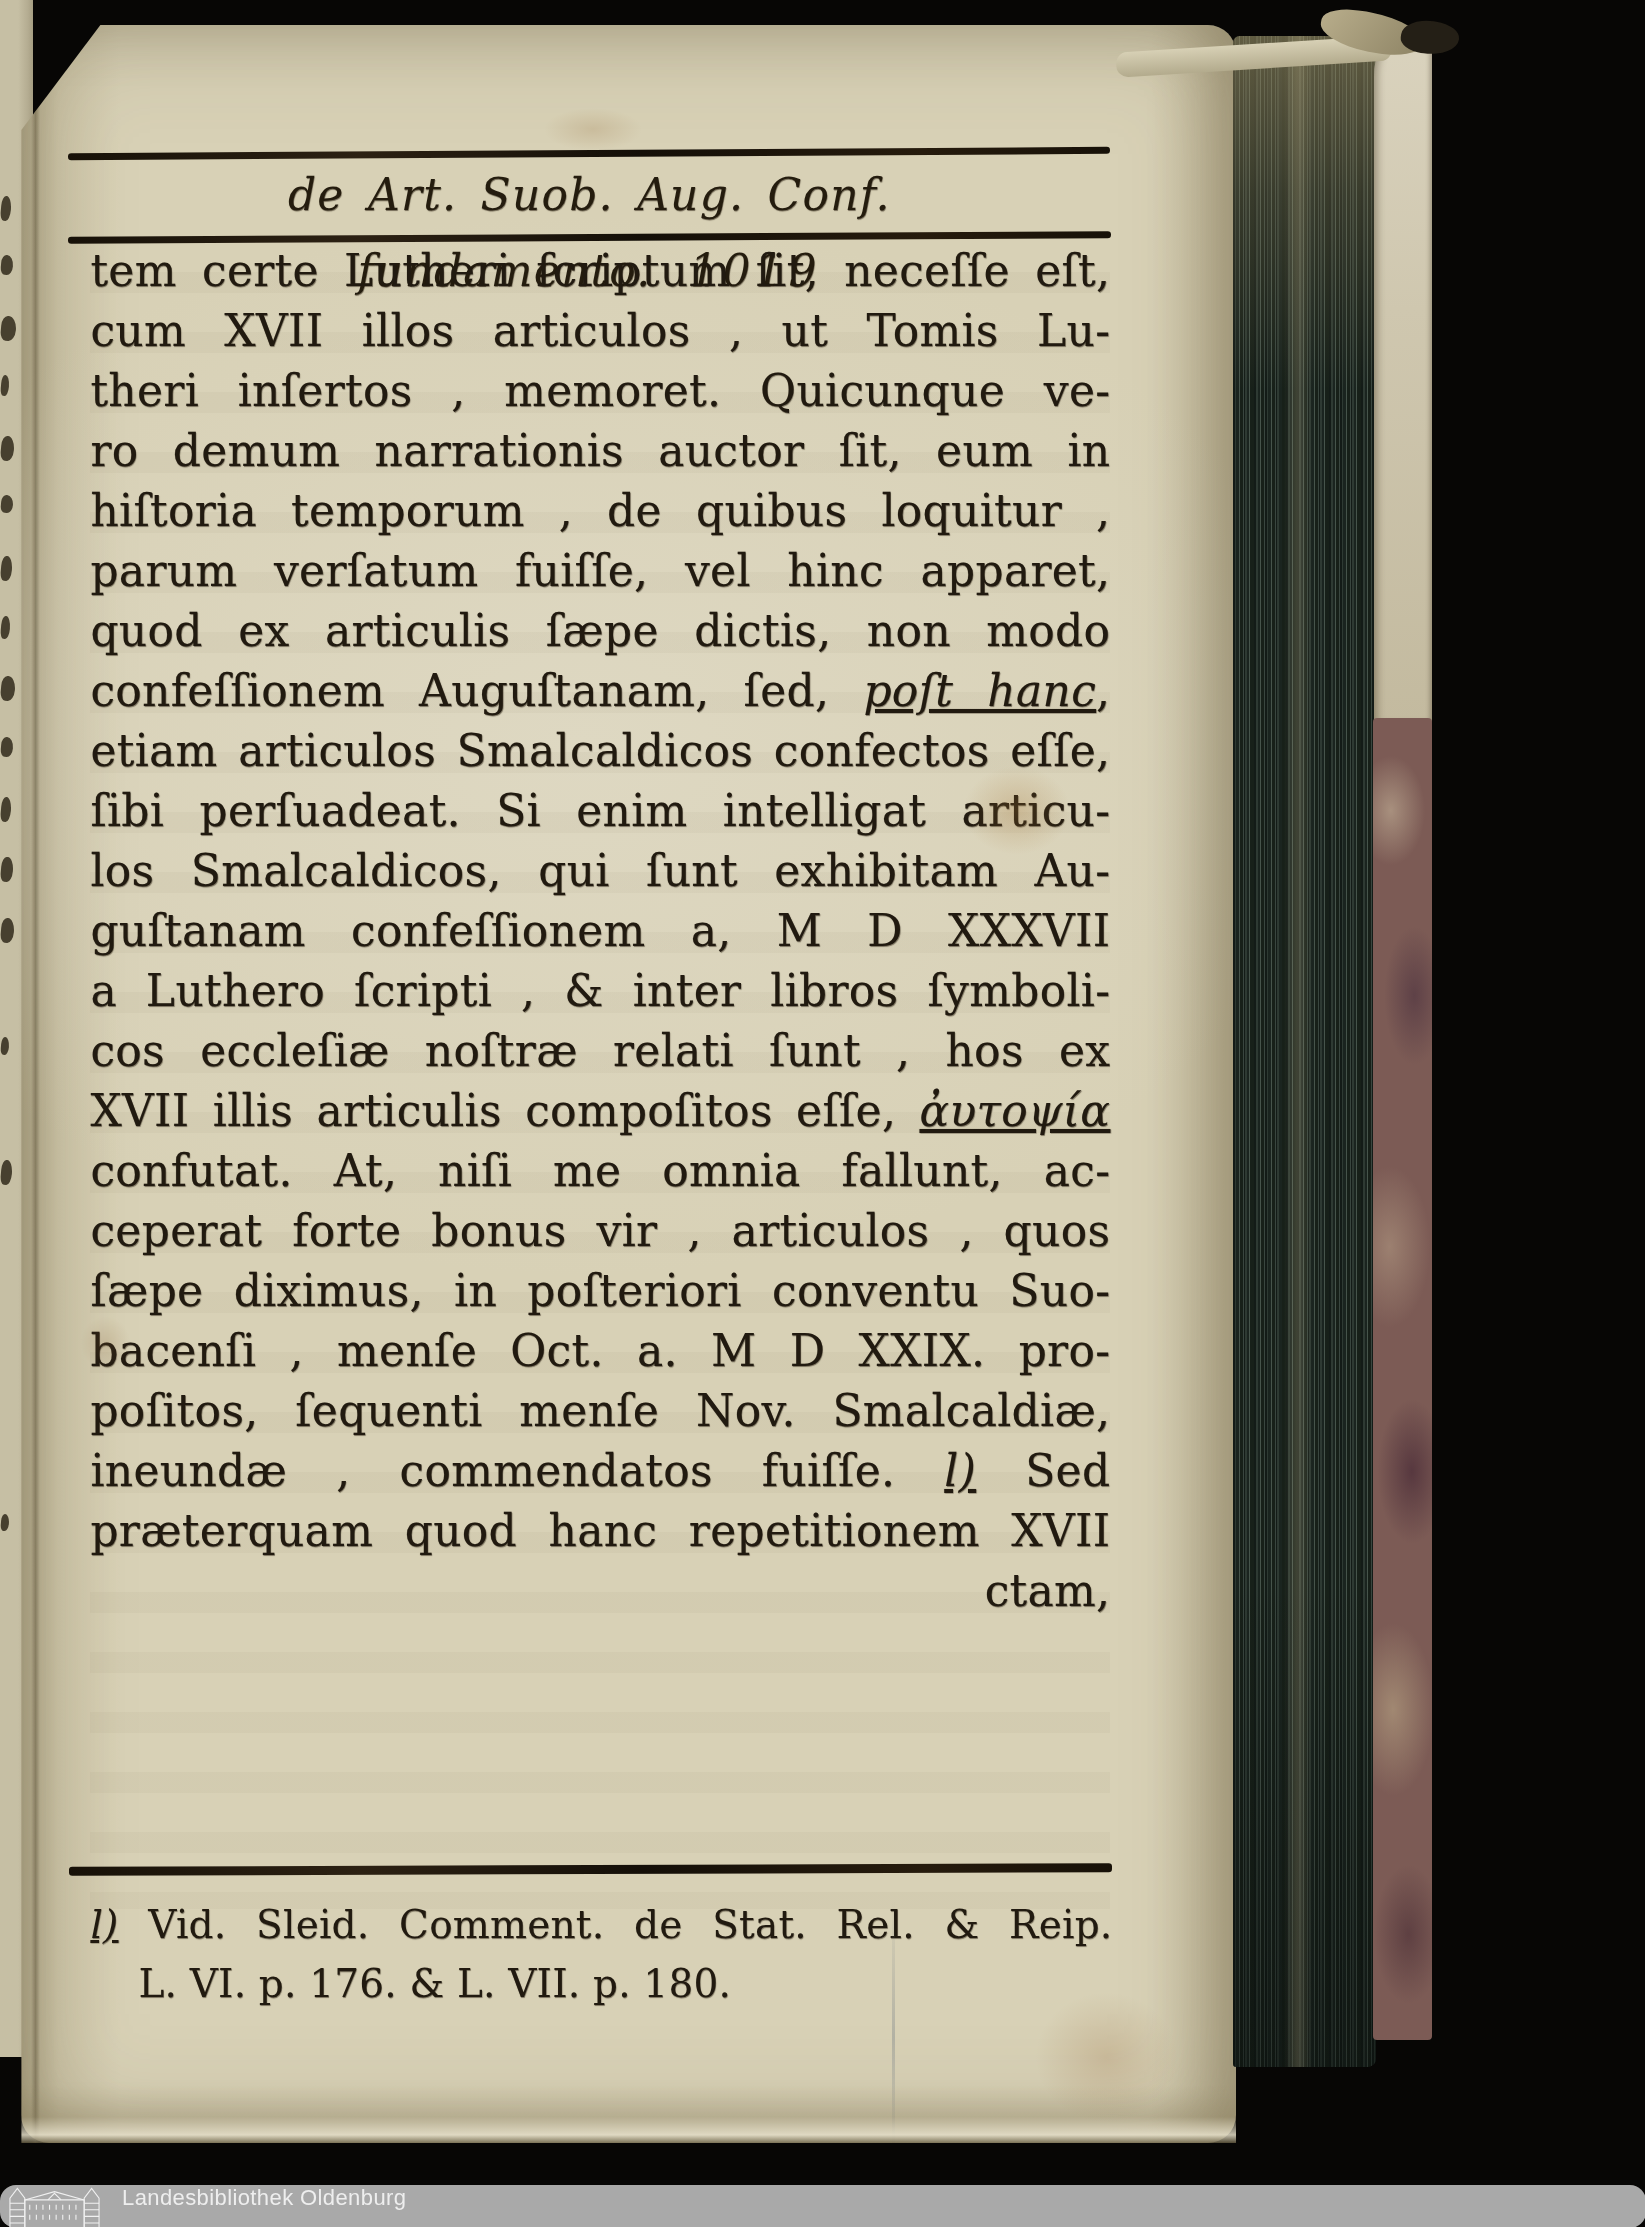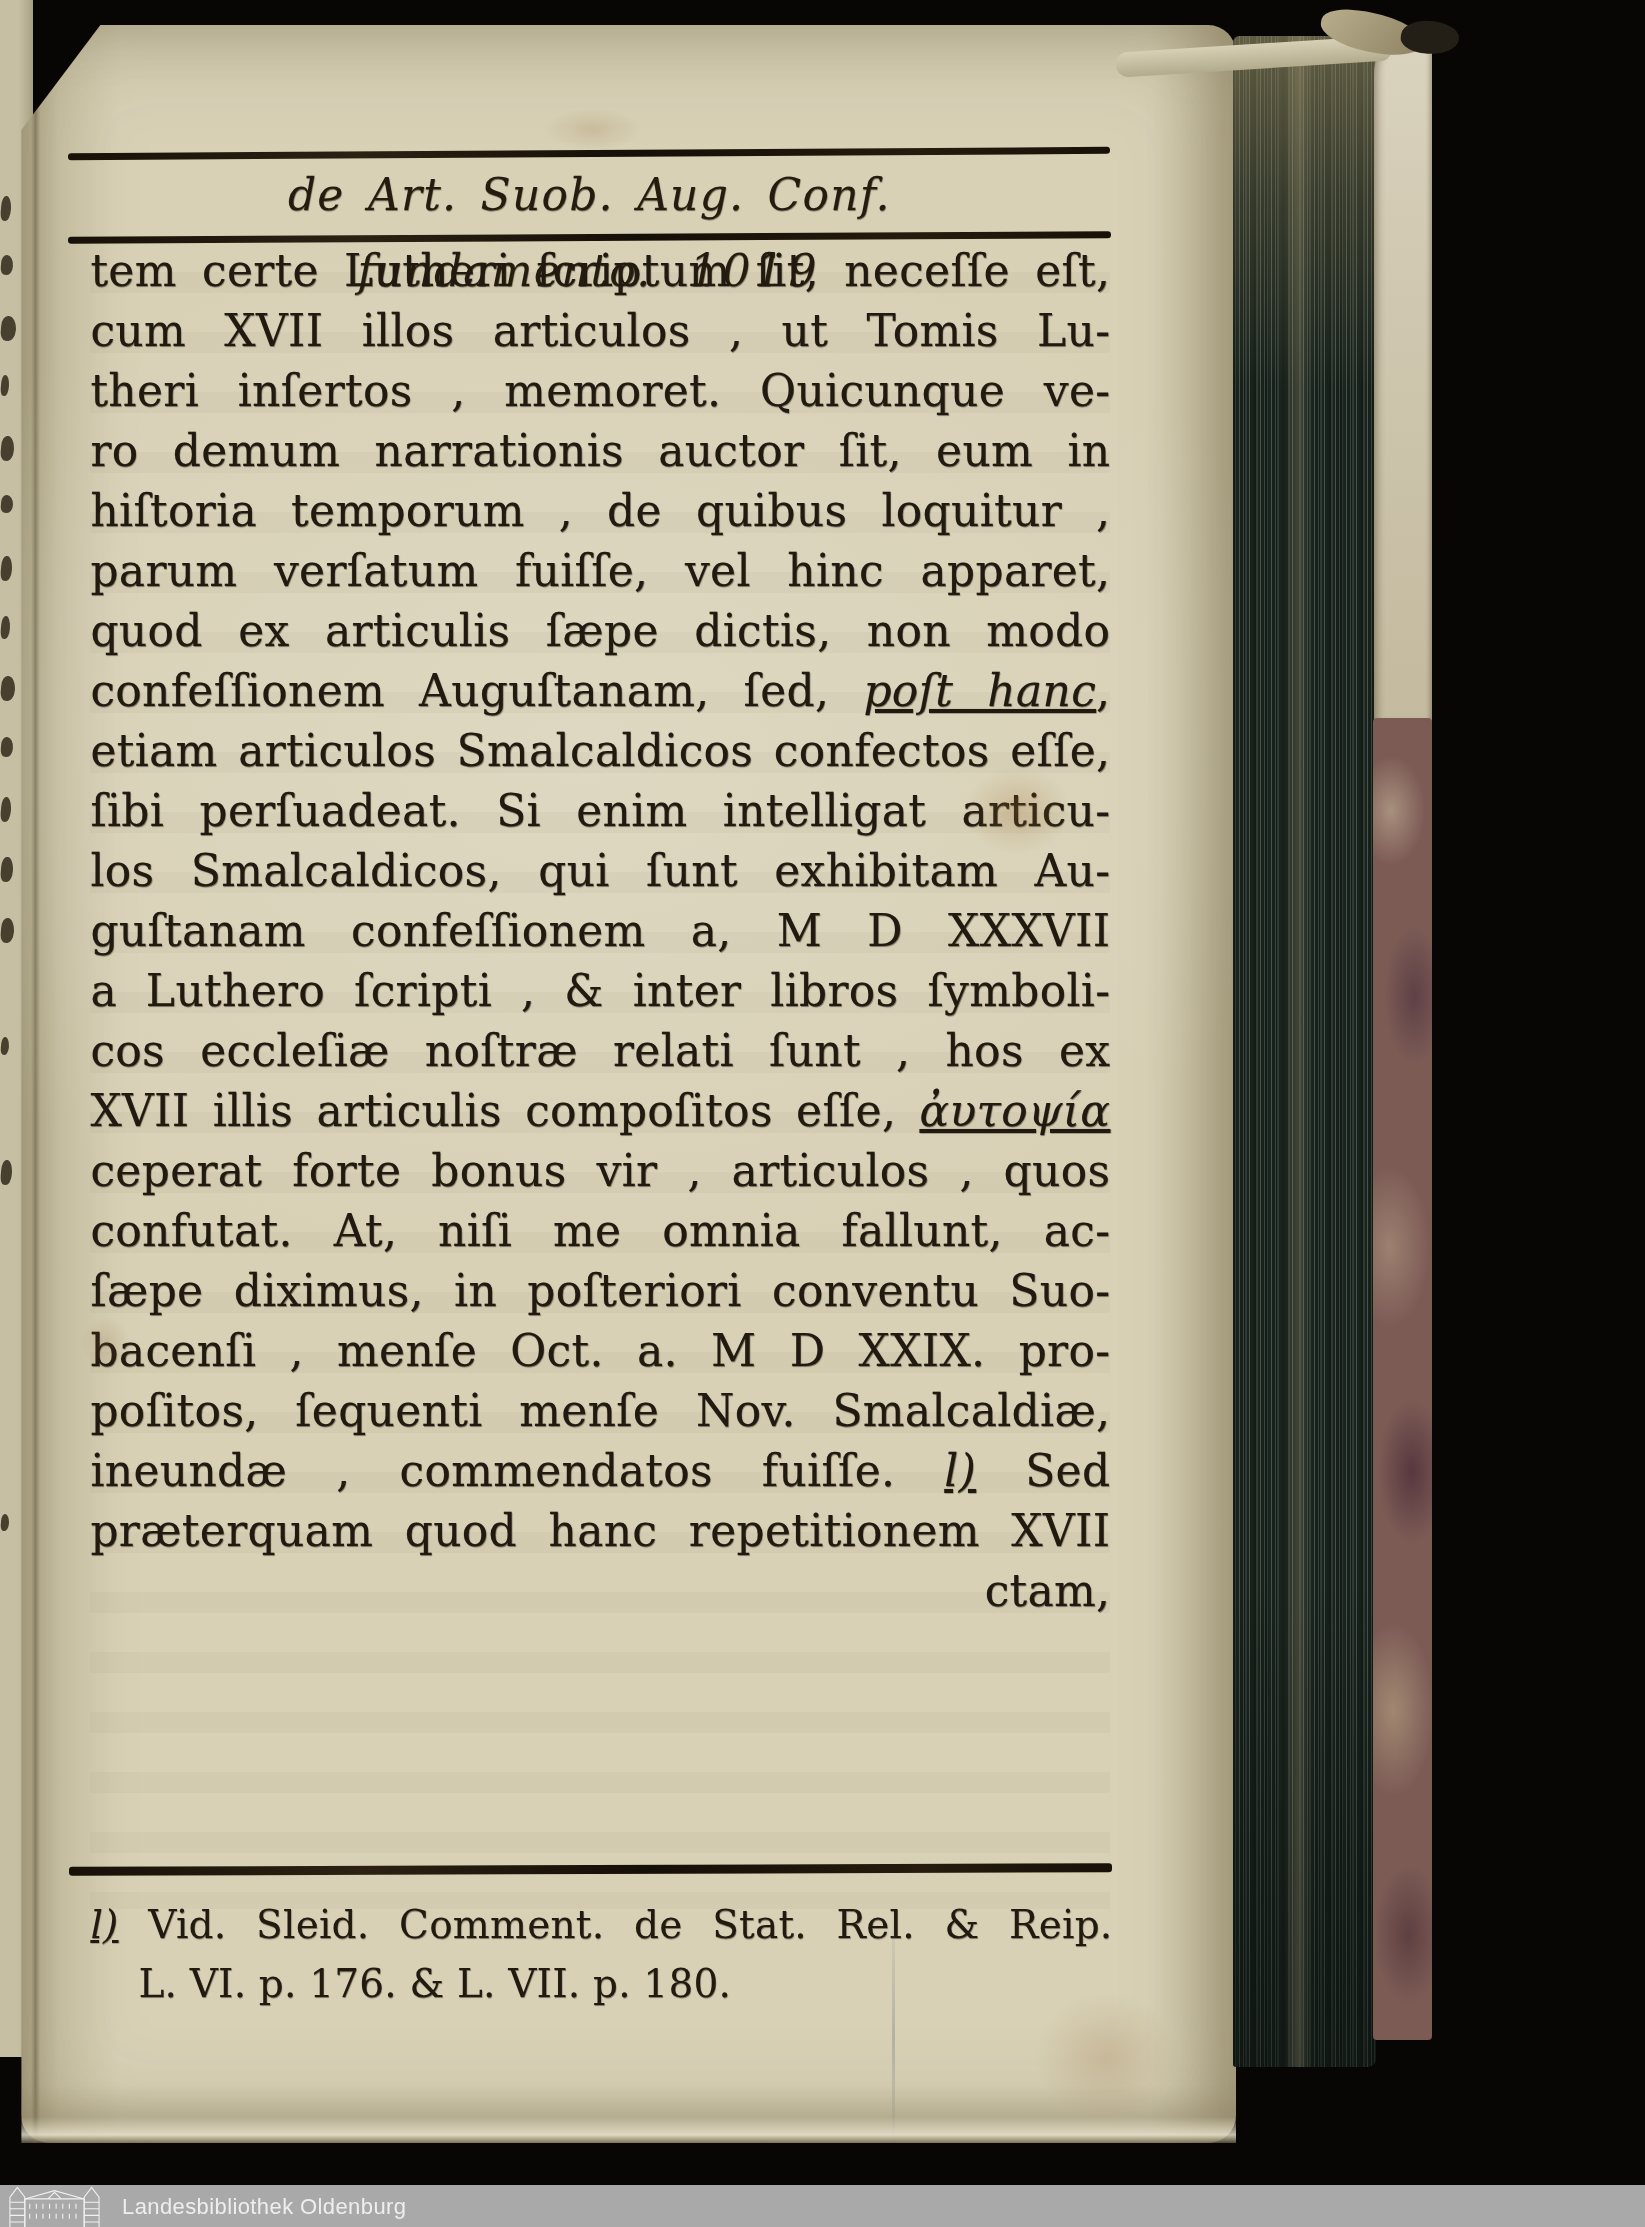--- a/index.html
+++ b/index.html
@@ -100,21 +100,21 @@
         transform:rotate(-3.6deg);
         background:linear-gradient(180deg,#d7d0b5,#b3ab8d);}
   .vellumtail{position:absolute;left:1320px;top:13px;width:104px;height:39px;
         transform:rotate(11deg);border-radius:45% 60% 50% 55%;
         background:linear-gradient(120deg,#b9ae8c,#8d8364);}
   .clasp{position:absolute;left:1401px;top:21.4px;width:58px;height:33px;
         transform:rotate(8deg);border-radius:55% 45% 60% 40%;background:#241f16;}
 
   
   .wmbar{position:absolute;left:0;top:2185px;width:1646px;height:43px;background:#a9a9a9;
-        display:flex;align-items:center;}
+        display:flex;border-radius:16px;}
   .wmlogo{margin-left:5px;flex:none;}
   .wmtext{margin-left:18px;font-family:"Liberation Sans",sans-serif;font-size:22px;
         color:#f2f2f2;letter-spacing:0.4px;opacity:.95;}
 </style>
 </head>
 <body>
 
 <div class="stage">
 
   <div class="sliver">
@@ -154,22 +154,22 @@
       <div class="tline">parum verſatum fuiſſe, vel hinc apparet,</div>
       <div class="tline">quod ex articulis ſæpe dictis, non modo</div>
       <div class="tline"><span>confeſſionem Auguſtanam, ſed, </span><span class="it">poſt hanc</span><span>,</span></div>
       <div class="tline">etiam articulos Smalcaldicos confectos eſſe,</div>
       <div class="tline">ſibi perſuadeat. Si enim intelligat articu-</div>
       <div class="tline">los Smalcaldicos, qui ſunt exhibitam Au-</div>
       <div class="tline">guſtanam confeſſionem a, M D XXXVII</div>
       <div class="tline">a Luthero ſcripti , &amp; inter libros ſymboli-</div>
       <div class="tline">cos eccleſiæ noſtræ relati ſunt , hos ex</div>
       <div class="tline"><span>XVII illis articulis compoſitos eſſe, </span><span class="it">ἀυτοψία</span><span></span></div>
+      <div class="tline">confutat. At, niſi me omnia fallunt, ac-</div>
       <div class="tline">ceperat forte bonus vir , articulos , quos</div>
-      <div class="tline">confutat. At, niſi me omnia fallunt, ac-</div>
       <div class="tline">ſæpe diximus, in poſteriori conventu Suo-</div>
       <div class="tline">bacenſi , menſe Oct. a. M D XXIX. pro-</div>
       <div class="tline">poſitos, ſequenti menſe Nov. Smalcaldiæ,</div>
       <div class="tline"><span>ineundæ , commendatos fuiſſe. </span><span class="it">l)</span><span> Sed</span></div>
       <div class="tline">præterquam quod hanc repetitionem XVII</div>
       <div class="tline catch">ctam,</div>
     </div>
 
     <div class="rule r3"></div>
     <div class="fnote">

